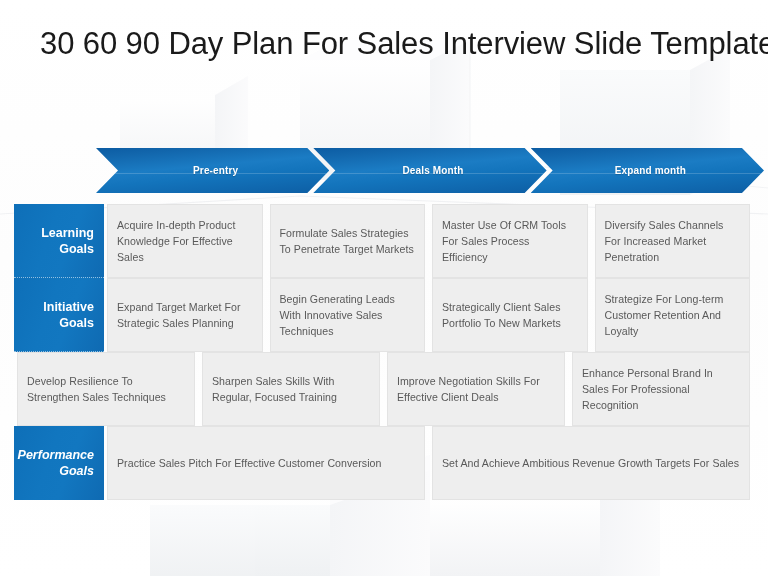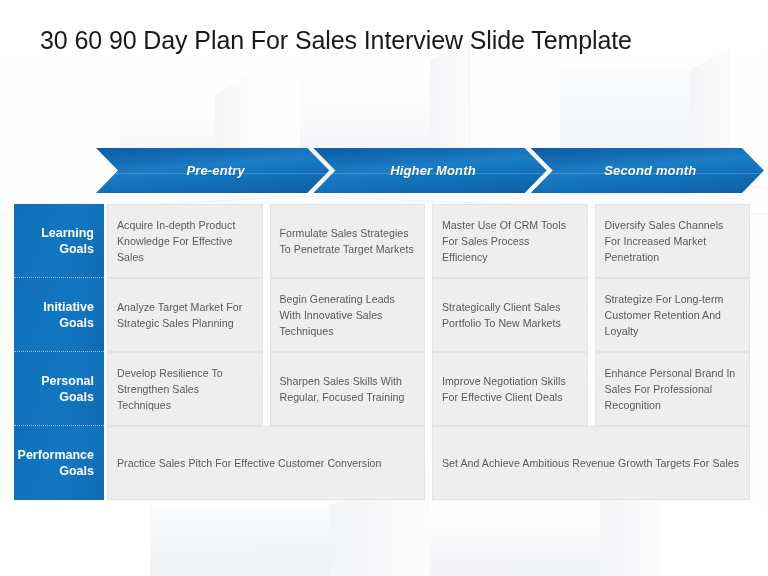--- a/index.html
+++ b/index.html
@@ -28,21 +28,21 @@
   }
 
   .bg-art { position: absolute; inset: 0; pointer-events: none; }
 
   
   .title {
     position: absolute;
     left: 40px;
     top: 26px;
     width: 700px;
-    font-size: 25px;
+    font-size: 31px;
     font-weight: 400;
     letter-spacing: -0.1px;
     color: #1a1a1a;
     white-space: nowrap;
   }
 
   
   .chevron-row {
     position: absolute;
     left: 96px;
@@ -72,26 +72,25 @@
     left: 0; right: 0;
     top: 56%;
     height: 1px;
     background: rgba(255,255,255,0.18);
   }
 
   .chevron-label {
     position: relative;
     z-index: 2;
     color: #ffffff;
-    font-size: 13px;
+    font-size: 10px;
     font-weight: bold;
     letter-spacing: 0.15px;
     padding-left: 6px;
     text-shadow: 0 1px 1px rgba(0,0,0,0.18);
-    font-style: italic;
   }
 
   
   .grid {
     position: absolute;
     left: 14px;
     top: 204px;
     width: 736px;
     height: 296px;
     display: flex;
@@ -112,21 +111,21 @@
     font-size: 12.5px;
     font-weight: bold;
     line-height: 1.28;
     display: flex;
     align-items: center;
     justify-content: flex-end;
     text-align: right;
     padding: 0 10px 0 4px;
     border-bottom: 1px dotted rgba(255,255,255,0.55);
   }
-  .grid-row:last-child .row-label { border-bottom: none; }
+  .grid-row:last-child .row-label { border-bottom: none; font-style: italic; }
 
   .cells {
     flex: 1 1 auto;
     display: flex;
     padding-left: 3px;
     gap: 7px;
   }
 
   .cell {
     flex: 1 1 0;
@@ -189,24 +188,24 @@
     </g>
   </svg>
 
   <h1 class="title">30 60 90 Day Plan For Sales Interview Slide Template</h1>
 
   <div class="chevron-row">
     <div class="chevron">
       <span class="chevron-label">Pre-entry</span>
     </div>
     <div class="chevron">
-      <span class="chevron-label">Higher Month</span>
+      <span class="chevron-label">Deals Month</span>
     </div>
     <div class="chevron">
-      <span class="chevron-label">Second month</span>
+      <span class="chevron-label">Expand month</span>
     </div>
   </div>
 
   <div class="grid">
 
     <div class="grid-row">
       <div class="row-label">Learning Goals</div>
       <div class="cells">
         <div class="cell">
           <span class="cell-text">Acquire In-depth Product Knowledge For Effective Sales</span>
@@ -220,36 +219,35 @@
         <div class="cell">
           <span class="cell-text">Diversify Sales Channels For Increased Market Penetration</span>
         </div>
       </div>
     </div>
 
     <div class="grid-row">
       <div class="row-label">Initiative Goals</div>
       <div class="cells">
         <div class="cell">
-          <span class="cell-text">Analyze Target Market For Strategic Sales Planning</span>
+          <span class="cell-text">Expand Target Market For Strategic Sales Planning</span>
         </div>
         <div class="cell">
           <span class="cell-text">Begin Generating Leads With Innovative Sales Techniques</span>
         </div>
         <div class="cell">
           <span class="cell-text">Strategically Client Sales Portfolio To New Markets</span>
         </div>
         <div class="cell">
           <span class="cell-text">Strategize For Long-term Customer Retention And Loyalty</span>
         </div>
       </div>
     </div>
 
     <div class="grid-row">
-      <div class="row-label">Personal Goals</div>
       <div class="cells">
         <div class="cell">
           <span class="cell-text">Develop Resilience To Strengthen Sales Techniques</span>
         </div>
         <div class="cell">
           <span class="cell-text">Sharpen Sales Skills With Regular, Focused Training</span>
         </div>
         <div class="cell">
           <span class="cell-text">Improve Negotiation Skills For Effective Client Deals</span>
         </div>

